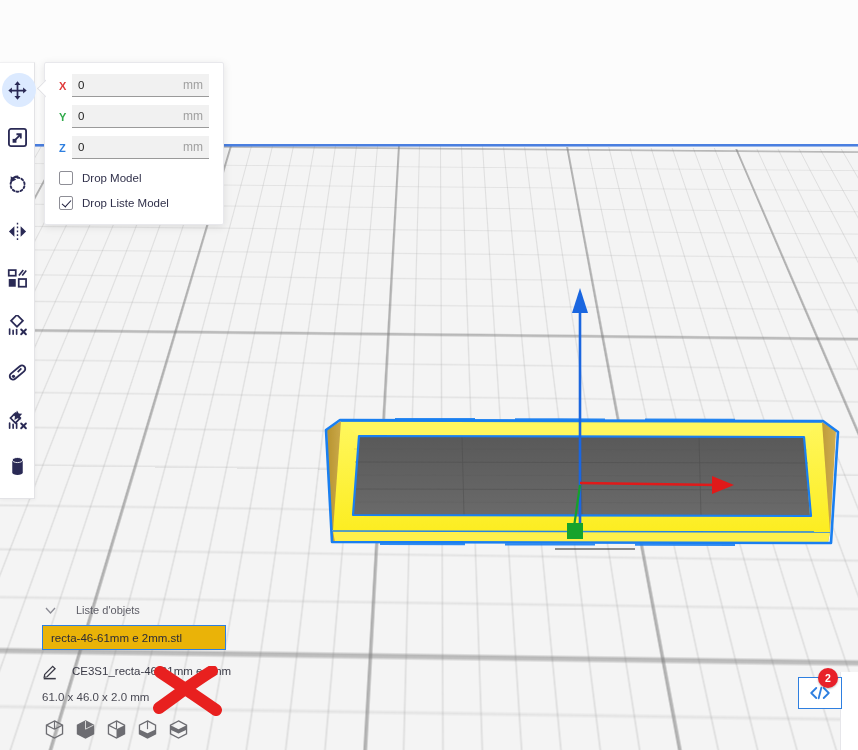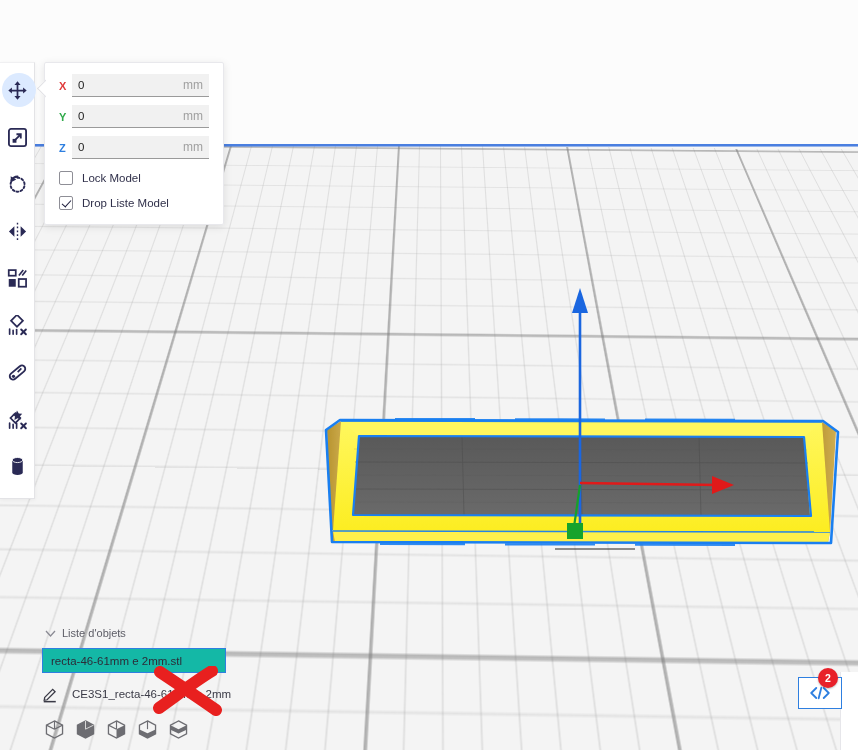--- a/index.html
+++ b/index.html
@@ -247,25 +247,25 @@
     cursor: pointer;
   }
   .objlist-head .chev {
     width: 16px;
     display: flex; justify-content: center;
     flex: none;
   }
   .objlist-title {
     font-size: 11px;
     color: #5d5d66;
-    margin-left: 4px;
+    margin-left: 18px;
   }
   .obj-name-field {
     height: 25px;
-    background: #14b8a6;
+    background: #eab308;
     border: 1.5px solid #2e7fe0;
     display: flex;
     align-items: center;
     padding: 0 8px;
     font-size: 11.5px;
     color: #2c2c38;
     width: 184px;
   }
   .obj-row {
     display: flex;
@@ -565,21 +565,21 @@
     <div class="coord-row">
       <span class="coord-label z">Z</span>
       <div class="coord-field">
         <span class="coord-value">0</span>
         <span class="coord-unit">mm</span>
       </div>
     </div>
 
     <div class="chk-row">
       <span class="chk-box"></span>
-      <span class="chk-label">Lock Model</span>
+      <span class="chk-label">Drop Model</span>
     </div>
 
     <div class="chk-row">
       <span class="chk-box checked"></span>
       <span class="chk-label">Drop Liste Model</span>
     </div>
   </div>
 
   <div id="objlist">
 
@@ -599,20 +599,21 @@
     <div class="obj-row">
       <span class="pen">
         <svg width="17" height="17" viewBox="0 0 20 20">
           <path d="M3.2 13.4 L12.6 4 L15.4 6.8 L6 16.2 L2.6 16.8 Z" fill="none" stroke="#3a3a46" stroke-width="1.5"></path>
           <line x1="2" y1="18.4" x2="16.2" y2="18.4" stroke="#3a3a46" stroke-width="1.8"></line>
         </svg>
       </span>
       <span class="obj-sub">CE3S1_recta-46-61mm e 2mm</span>
     </div>
 
+    <div class="obj-dims">61.0 x 46.0 x 2.0 mm</div>
 
     <div class="solidity-row">
       <span class="sicon">
         <svg width="21" height="21" viewBox="0 0 24 24">
           <path d="M12 2.2 L21.2 7 V17 L12 21.8 L2.8 17 V7 Z" fill="none" stroke="#6d6d72" stroke-width="1.5"></path>
           <path d="M12 2.2 L12 11.6 M12 11.6 L21.2 7 M12 11.6 L2.8 7" fill="none" stroke="#6d6d72" stroke-width="1.3"></path>
         </svg>
       </span>
       <span class="sicon">
         <svg width="21" height="21" viewBox="0 0 24 24">

